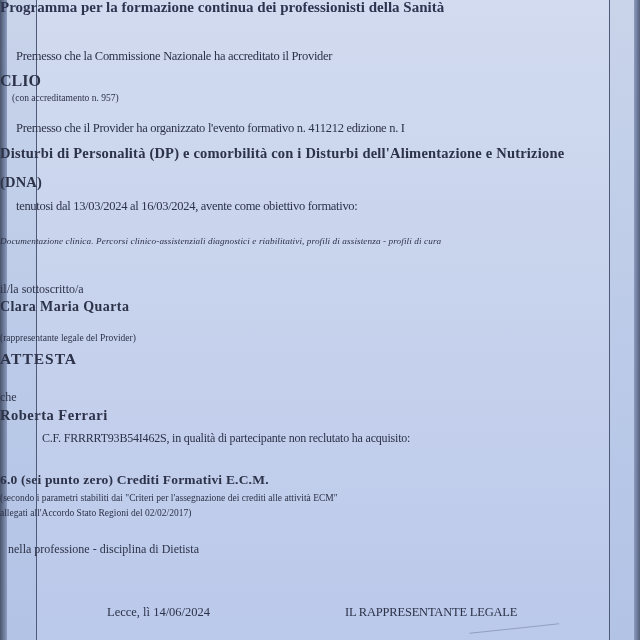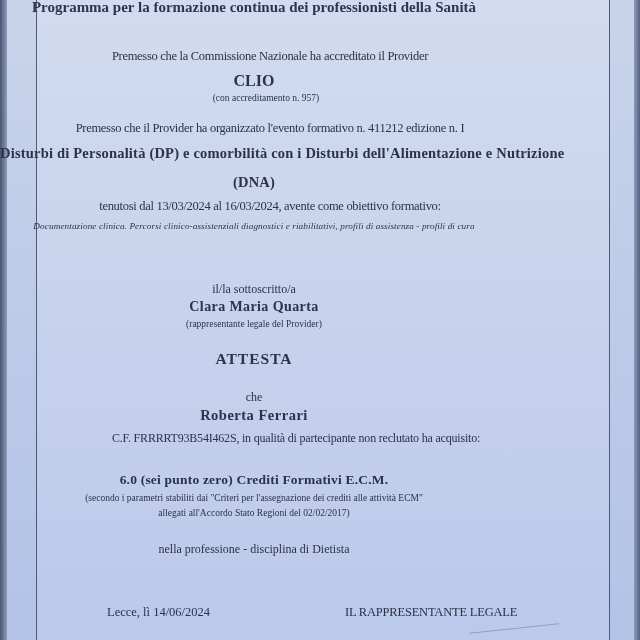--- a/index.html
+++ b/index.html
@@ -30,30 +30,30 @@
     width: 572px;
     height: 660px;
     border-left: 1px solid #4f5a78;
     border-right: 1px solid #4f5a78;
     background: linear-gradient(180deg, #d2dbef 0%, #c4d0ec 60%, #bac8ea 100%);
   }
   .line {
     position: absolute;
     left: 0;
     width: 508px;
-    text-align: center;
+    text-align: left;
     white-space: nowrap;
   }
   .prog { top: -1px; font-size: 15px; font-weight: bold; color: #2e3450; }
   .s13 { font-size: 12.5px; letter-spacing: -0.3px; padding-left: 16px; }
   .s12 { font-size: 12px; }
   .small { font-size: 9.5px; }
   .bold16 { font-size: 15.5px; font-weight: bold; letter-spacing: 0.3px; }
   .bold15 { font-size: 14.5px; font-weight: bold; letter-spacing: 0.2px; }
-  .italic { font-style: italic; font-size: 9.2px; letter-spacing: 0.1px; }
+  .italic { font-style: italic; font-size: 9.2px; letter-spacing: 0.1px; margin-top: 15px; }
   .footer-left {
     position: absolute; left: 107px; top: 605px; font-size: 12.5px;
   }
   .footer-right {
     position: absolute; left: 345px; top: 605px; font-size: 12.5px; letter-spacing: -0.2px;
   }
   .signature-stroke {
     position: absolute; left: 470px; top: 628px; width: 90px; height: 12px;
     border-top: 1px solid rgba(70,80,110,0.35);
     transform: rotate(-6deg);
@@ -74,29 +74,29 @@
 <div class="line small" style="top:93px;margin-left:12px;">(con accreditamento n. 957)</div>
 
 <div class="line s13" style="top:121px;">Premesso che il Provider ha organizzato l'evento formativo n. 411212 edizione n. I</div>
 <div class="line bold15" style="top:145px;">Disturbi di Personalità (DP) e comorbilità con i Disturbi dell'Alimentazione e Nutrizione</div>
 <div class="line bold15" style="top:174px;">(DNA)</div>
 <div class="line s13" style="top:199px;">tenutosi dal 13/03/2024 al 16/03/2024, avente come obiettivo formativo:</div>
 <div class="line italic" style="top:221px;">Documentazione clinica. Percorsi clinico-assistenziali diagnostici e riabilitativi, profili di assistenza - profili di cura</div>
 
 <div class="line s12" style="top:282px;">il/la sottoscritto/a</div>
 <div class="line" style="top:299px; font-size:14px; font-weight:bold; letter-spacing:0.4px;">Clara Maria Quarta</div>
-<div class="line small" style="top:319px;">(rappresentante legale del Provider)</div>
+<div class="line small" style="top:333px;">(rappresentante legale del Provider)</div>
 
 <div class="line bold16" style="top:350px; letter-spacing:1px;">ATTESTA</div>
 
 <div class="line s12" style="top:390px;">che</div>
 <div class="line" style="top:407px; font-size:14.5px; font-weight:bold; letter-spacing:0.5px;">Roberta Ferrari</div>
 <div class="line s12" style="top:431px; letter-spacing:-0.2px;padding-left:42px;">C.F. FRRRRT93B54I462S, in qualità di partecipante non reclutato ha acquisito:</div>
 
 <div class="line" style="top:472px; font-size:13.5px; font-weight:bold; letter-spacing:0.2px;">6.0 (sei punto zero) Crediti Formativi E.C.M.</div>
 <div class="line small" style="top:493px;">(secondo i parametri stabiliti dai "Criteri per l'assegnazione dei crediti alle attività ECM"</div>
 <div class="line small" style="top:508px;">allegati all'Accordo Stato Regioni del 02/02/2017)</div>
 
-<div class="line s12" style="top:542px;">nella professione - disciplina di Dietista</div>
+<div class="line s12" style="top:542px;padding-left:8px;">nella professione - disciplina di Dietista</div>
 
 <div class="footer-left">Lecce, lì 14/06/2024</div>
 <div class="footer-right">IL RAPPRESENTANTE LEGALE</div>
 <div class="signature-stroke"></div>
 
 </body></html>

